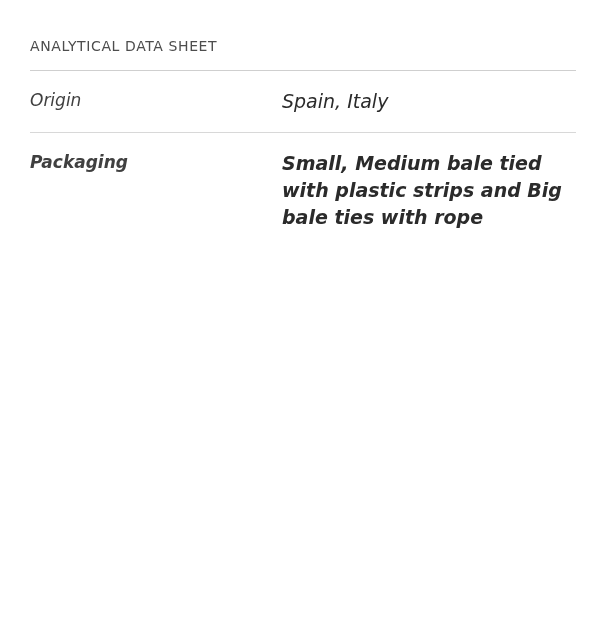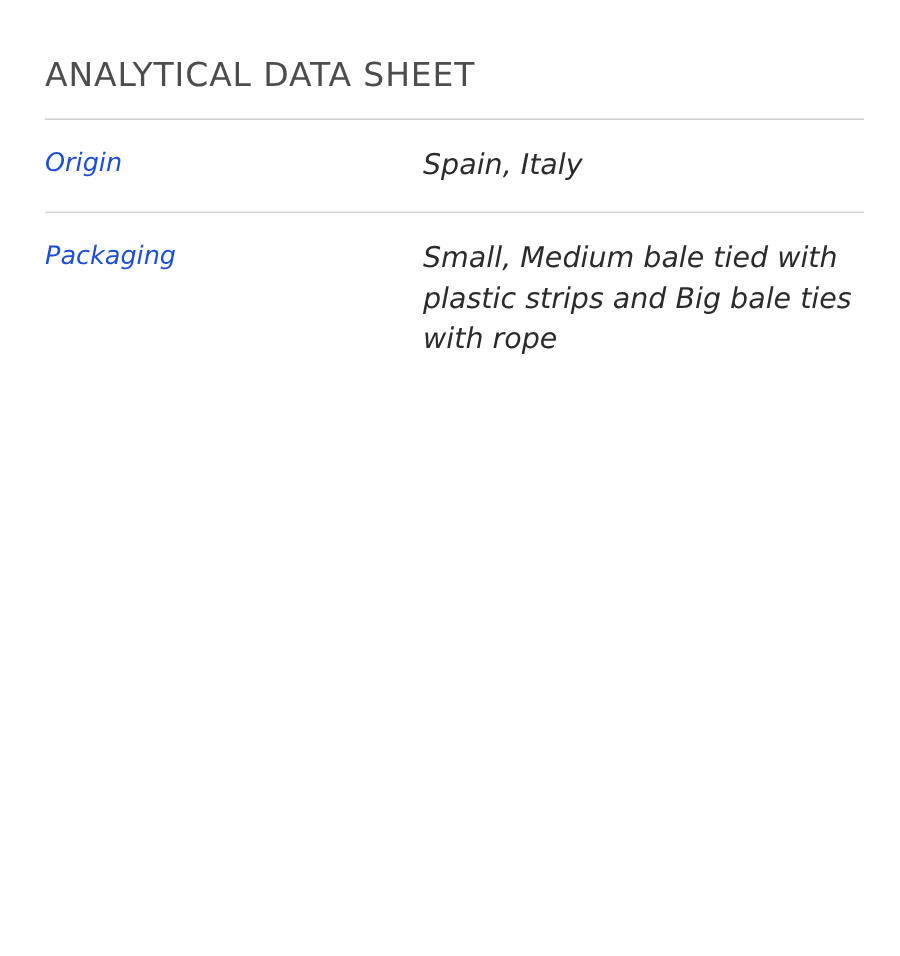--- a/index.html
+++ b/index.html
@@ -13,21 +13,21 @@
     font-family: "DejaVu Sans", "Liberation Sans", sans-serif;
     overflow: hidden;
   }
   .sheet {
     position: absolute;
     left: 30px;
     top: 0;
     width: 546px;
   }
   .sheet-title {
-    font-size: 22px;
+    font-size: 14px;
     letter-spacing: 0.6px;
     color: #4d4d4d;
     font-weight: 400;
     padding-top: 38px;
     padding-bottom: 16px;
     border-bottom: 1px solid #cfcfcf;
     white-space: nowrap;
   }
   table.data-table {
     width: 546px;
@@ -40,32 +40,33 @@
   table.data-table tr:last-child {
     border-bottom: none;
   }
   td.term {
     width: 244px;
     vertical-align: top;
     padding: 17px 8px 17px 0;
     font-style: italic;
     font-size: 17px;
     line-height: 1.42;
-    color: #1d4ed8;
+    color: #404040;
   }
   td.value {
     vertical-align: top;
     padding: 17px 0 17px 0;
     font-style: italic;
     font-size: 19px;
     line-height: 1.42;
     color: #2b2b2b;
   }
   tr.last-row td {
     padding-bottom: 20px;
+    font-weight: bold;
   }
 </style>
 </head>
 <body>
 
 <div class="sheet">
   <div class="sheet-title">ANALYTICAL DATA SHEET</div>
   <table class="data-table">
     <tbody>
       <tr>

